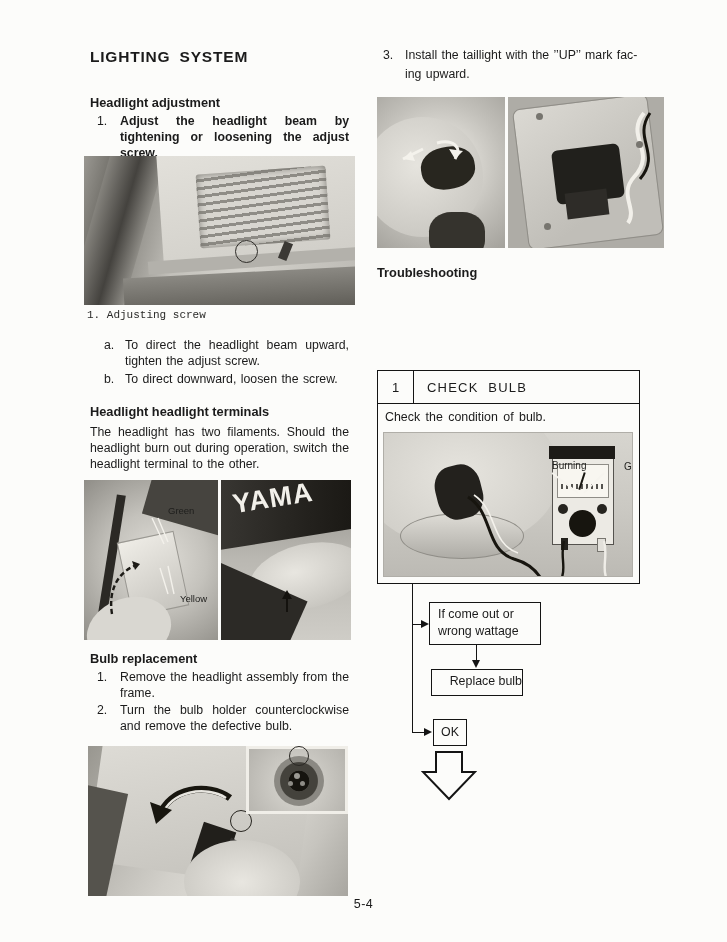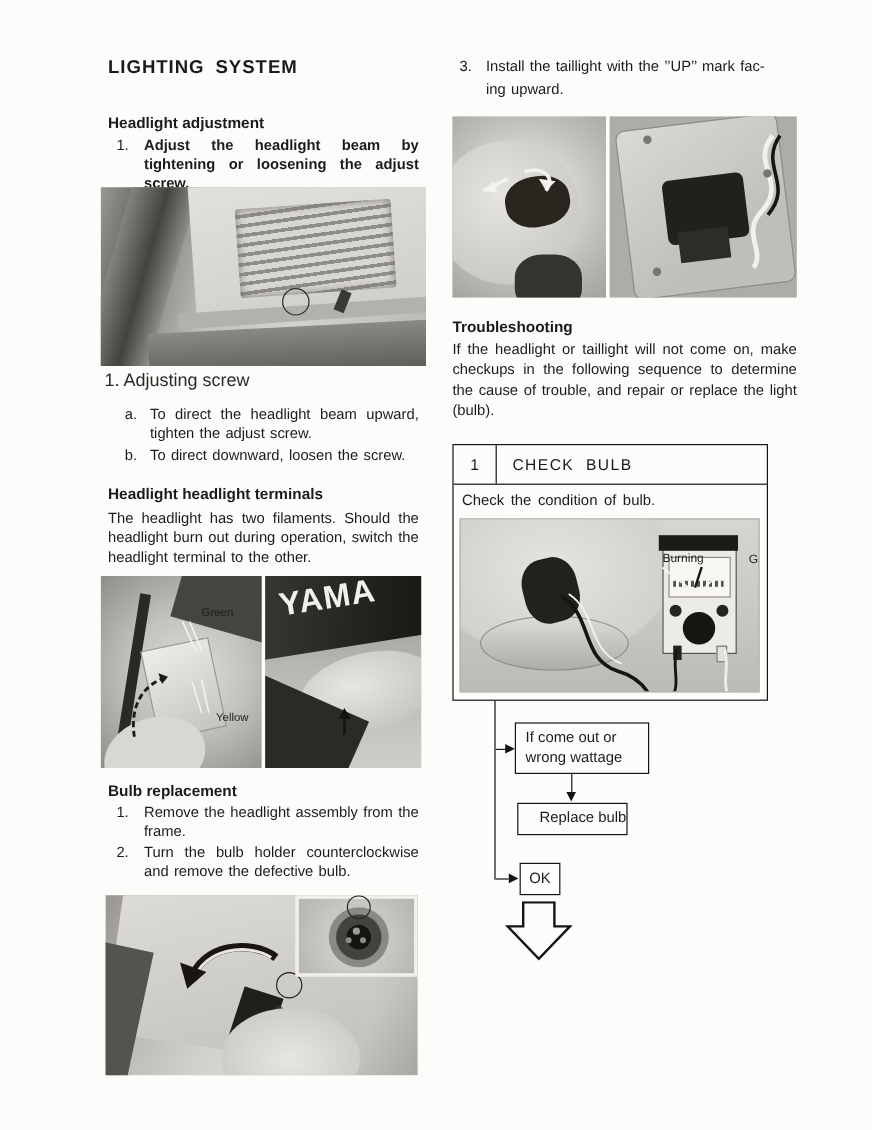--- a/index.html
+++ b/index.html
@@ -3,21 +3,21 @@
 <meta charset="utf-8">
 <style>
   html,body{margin:0;padding:0;background:#e8e8e6;}
   .page{position:relative;width:727px;height:942px;background:#fcfcfa;
         font-family:"Liberation Sans",sans-serif;color:#1b1b1b;overflow:hidden;margin:0 auto;}
   .abs{position:absolute;}
   .h1{font-size:15.5px;font-weight:700;letter-spacing:.8px;word-spacing:4px;}
   .h2{font-size:12.8px;font-weight:700;}
   .body{font-size:12.3px;line-height:16px;text-align:justify;word-spacing:1px;}
   .num{font-size:12.3px;line-height:16px;}
-  .caption{font-size:15px;color:#2a2a28;}
+  .caption{font-size:11px;color:#2a2a28;font-family:Liberation Mono, monospace;}
   .pagenum{font-size:12.5px;letter-spacing:.5px;}
   .photo{position:absolute;background:#c7c5bf;overflow:hidden;}
   .photo .el{position:absolute;}
   .plabel{position:absolute;font-size:9.5px;color:#1e1e1c;white-space:nowrap;padding-left:24px;}
   .flowbox{position:absolute;border:1.7px solid #141414;background:#fcfcfa;font-size:12.4px;line-height:16.5px;box-sizing:border-box;}
   .vline{position:absolute;border-left:1.7px solid #141414;width:0;}
   .hline{position:absolute;border-top:1.7px solid #141414;height:0;}
   .ah-r{position:absolute;width:0;height:0;border-left:8px solid #141414;border-top:4.5px solid transparent;border-bottom:4.5px solid transparent;}
   .ah-d{position:absolute;width:0;height:0;border-top:8px solid #141414;border-left:4.5px solid transparent;border-right:4.5px solid transparent;}
   .cbox{position:absolute;left:377px;top:370px;width:263px;height:214px;border:1.8px solid #141414;background:#fcfcfa;box-sizing:border-box;}
@@ -141,21 +141,20 @@
     <svg class="el" style="left:96px;top:10px;" width="60" height="120" viewBox="0 0 60 120">
       <path d="M40 6 C 20 30, 54 44, 30 70 C 14 88, 34 102, 24 116" fill="none" stroke="#f2f0ea" stroke-width="4"></path>
       <path d="M46 6 C 28 32, 58 46, 36 72" fill="none" stroke="#17150f" stroke-width="3"></path>
     </svg>
     <div class="el" style="left:28px;top:16px;width:7px;height:7px;background:#77756f;border-radius:50%;"></div>
     <div class="el" style="left:128px;top:44px;width:7px;height:7px;background:#77756f;border-radius:50%;"></div>
     <div class="el" style="left:36px;top:126px;width:7px;height:7px;background:#77756f;border-radius:50%;"></div>
   </div>
 
   <div class="abs h2" style="left:377px;top:265px;">Troubleshooting</div>
-  <div class="abs body" style="left:377px;top:283px;width:287px;line-height:17px;">If the headlight or taillight will not come on, make checkups in the following sequence to determine the cause of trouble, and repair or replace the light (bulb).</div>
 
   <div class="cbox">
     <div class="cbox-header">
       <div class="cbox-num">1</div>
       <div class="cbox-title">CHECK BULB</div>
     </div>
     <div class="cbox-instruction">Check the condition of bulb.</div>
 
     <div class="photo" style="left:5px;top:61px;width:250px;height:145px;border:1px solid #b0aea8;box-sizing:border-box;">
       <div class="el" style="inset:0;background:linear-gradient(180deg,#d7d5cf 0%,#cac8c2 55%,#bcbab4 100%);"></div>
@@ -210,14 +209,15 @@
   <div class="ah-r" style="left:424px;top:728px;"></div>
 
   <div class="flowbox" style="left:433px;top:719px;width:34px;height:27px;display:flex;align-items:center;justify-content:center;">
     <div>OK</div>
   </div>
 
   <svg class="abs" style="left:421px;top:751px;" width="56" height="50" viewBox="0 0 56 50">
     <polygon points="15,1 41,1 41,21 54,21 28,48 2,21 15,21" fill="#fcfcfa" stroke="#141414" stroke-width="2"></polygon>
   </svg>
 
+  <div class="abs pagenum" style="left:0;right:0;top:897px;text-align:center;">5-4</div>
 
 </div>
 
 </body></html>

